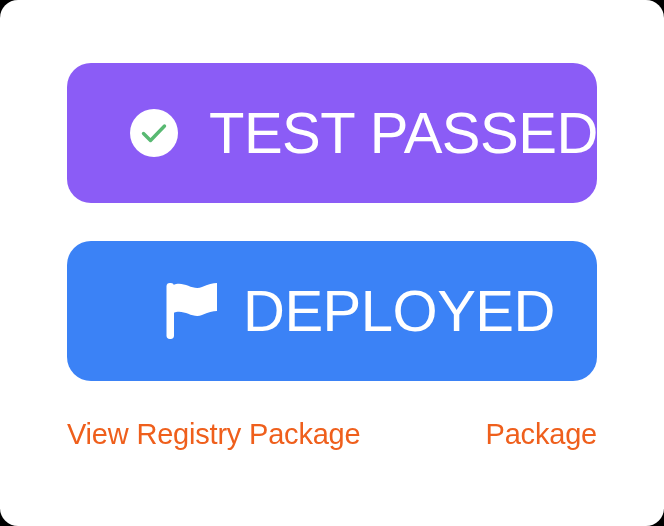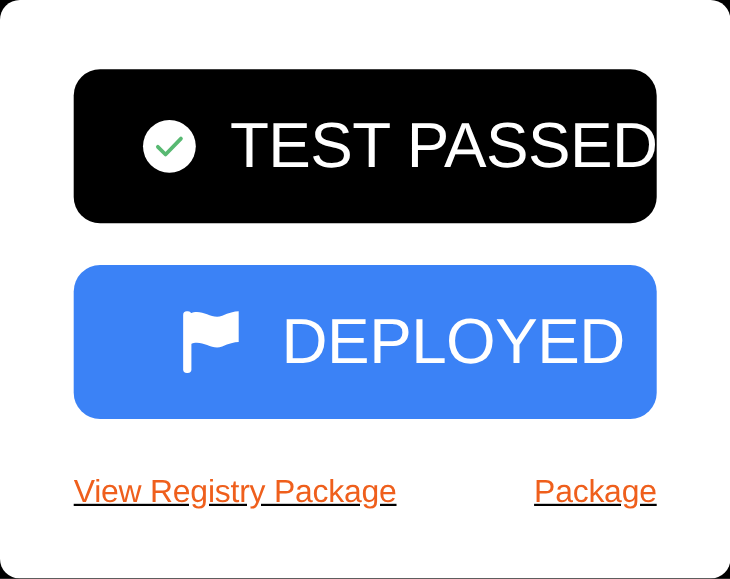--- a/index.html
+++ b/index.html
@@ -30,21 +30,21 @@
     left: 67px;
     width: 530px;
     height: 140px;
     border-radius: 24px;
     display: flex;
     align-items: center;
     box-sizing: border-box;
   }
   .badge-test {
     top: 63px;
-    background: #000000;
+    background: #8b5cf6;
     padding-left: 62px;
   }
   .badge-deployed {
     top: 241px;
     background: #3b82f6;
     padding-left: 98px;
   }
 
   .badge-icon {
     flex: 0 0 auto;
@@ -56,33 +56,32 @@
 
   .badge-label {
     color: #ffffff;
     font-size: 58px;
     line-height: 1;
     font-weight: 400;
     letter-spacing: -0.5px;
     white-space: nowrap;
   }
   .badge-test .badge-label { margin-left: 30px; }
-  .badge-deployed .badge-label { margin-left: 35px; }
+  .badge-deployed .badge-label { margin-left: 22px; }
 
   
   .links {
     position: absolute;
     left: 67px;
     right: 67px;
     top: 420px;
     height: 42px;
     display: flex;
-    align-items: flex-end;
+    align-items: flex-start;
     justify-content: space-between;
-    text-decoration: underline;
   }
   .link {
     color: #ef5f1c;
     font-size: 29px;
     line-height: 1;
     font-weight: 400;
     letter-spacing: -0.2px;
     white-space: nowrap;
     text-decoration: none;
     cursor: pointer;

